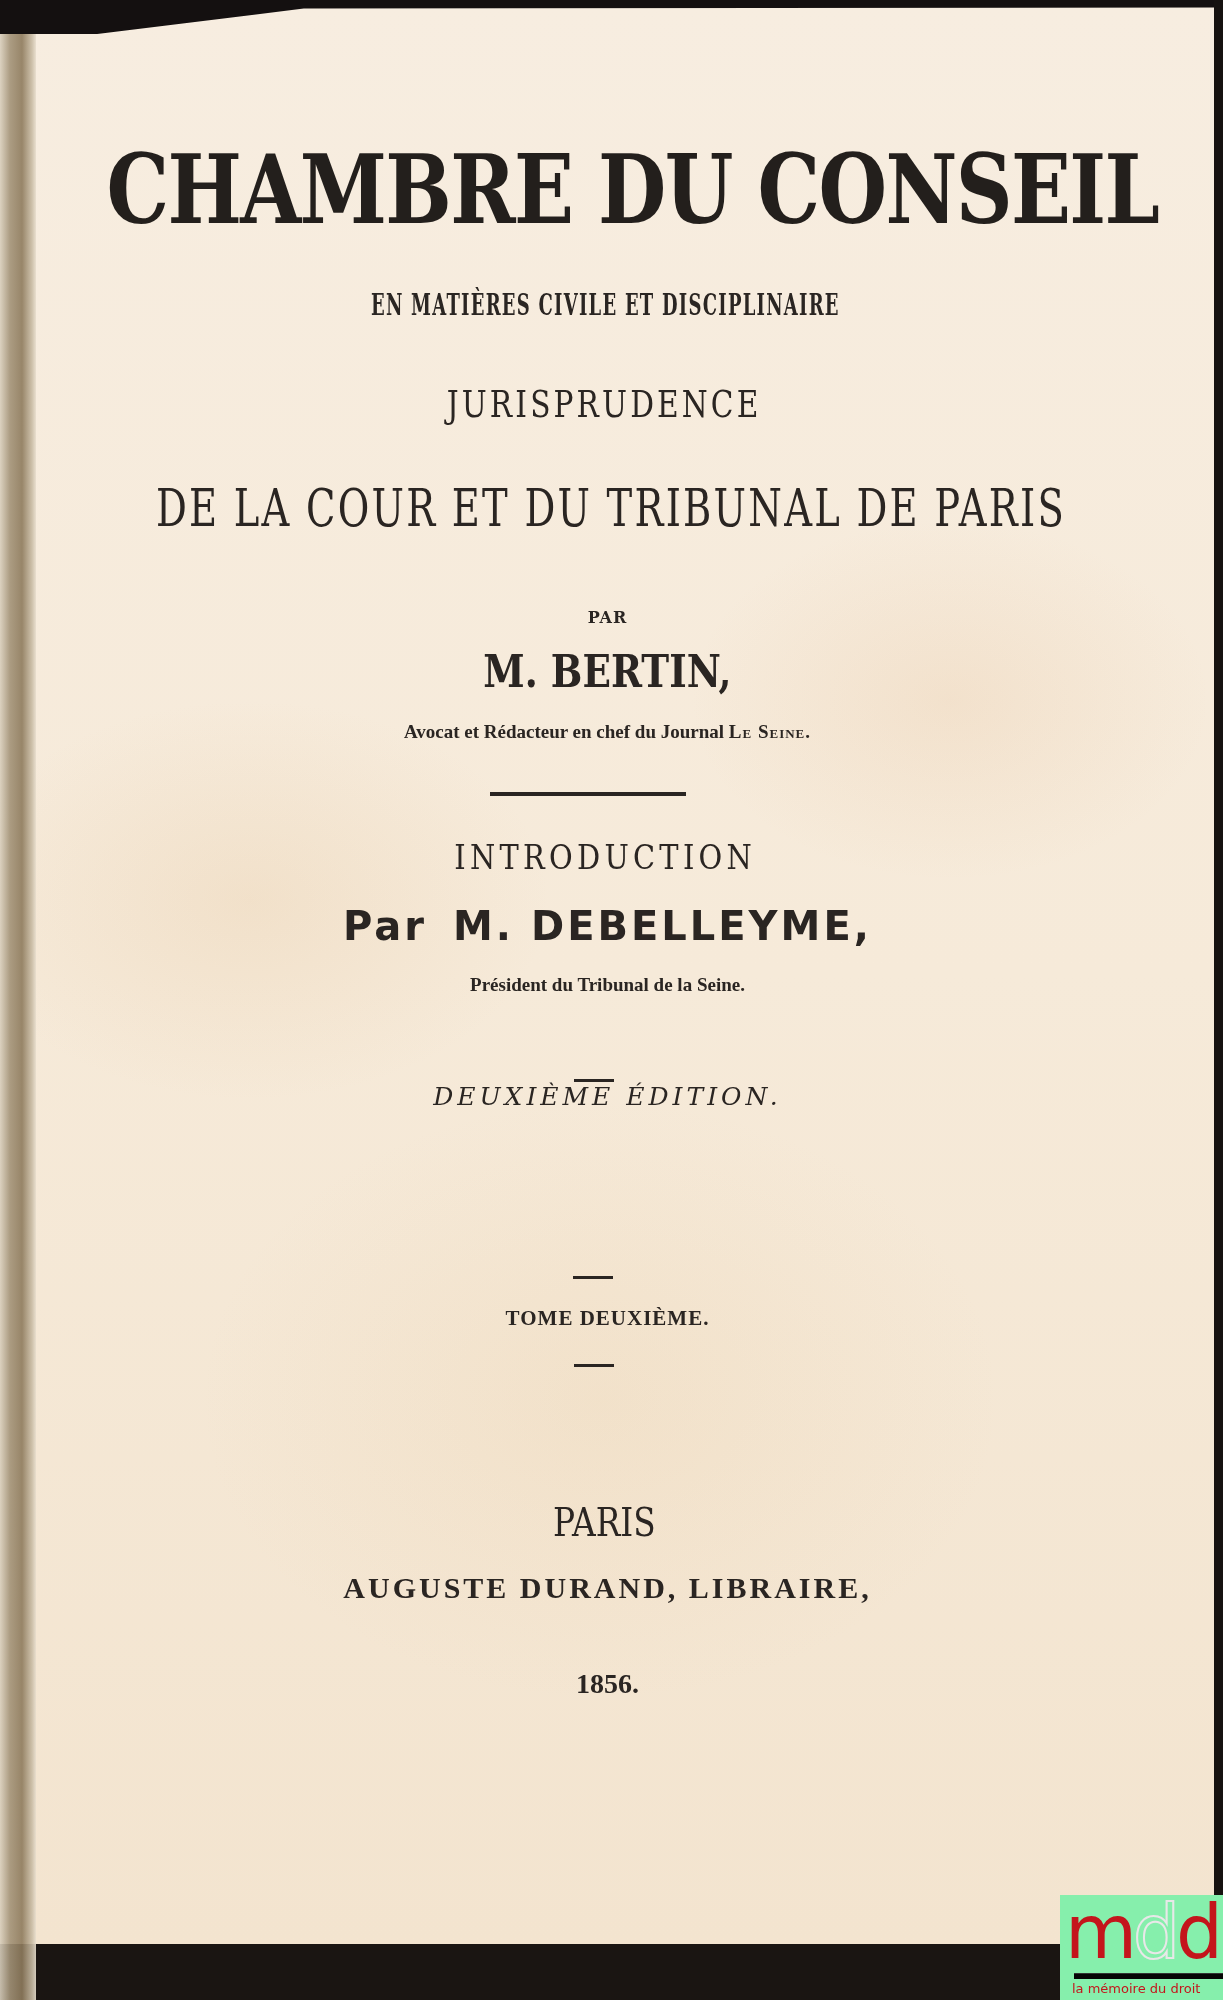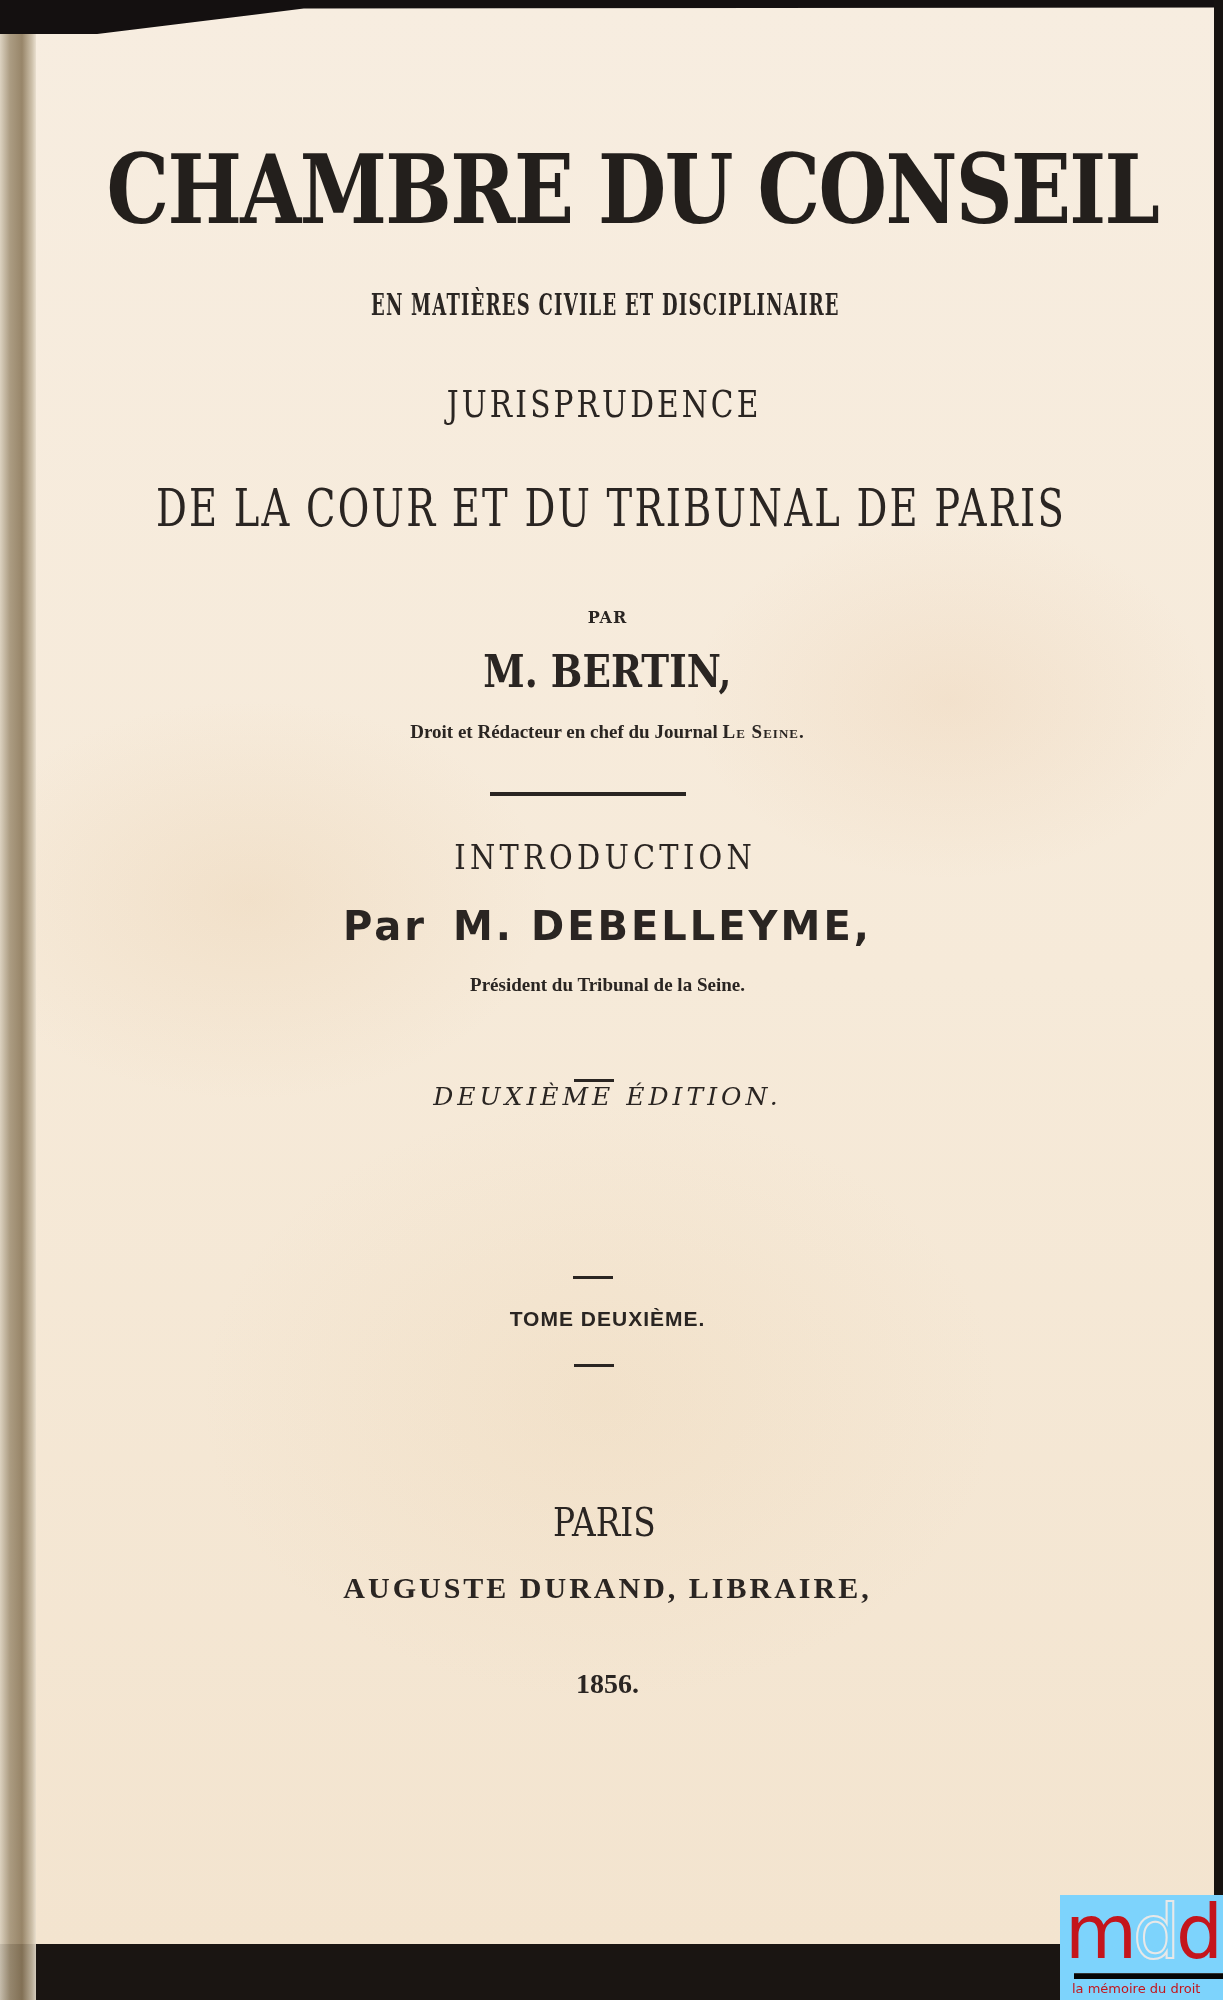--- a/index.html
+++ b/index.html
@@ -74,41 +74,41 @@
     font-family: "DejaVu Sans", sans-serif; letter-spacing: 3px;
   }
   .intro-by .gap { display: inline-block; width: 26px; }
   .president {
     top: 975px; font-size: 19px; font-family: "Liberation Serif", serif; font-weight: bold;
   }
   .edition {
     top: 1084px; font-size: 25px; font-style: italic; letter-spacing: 4px;
   }
   .tome {
-    top: 1308px; font-size: 21px; font-weight: bold; font-family: Liberation Sans, sans-serif;
+    top: 1308px; font-size: 21px; font-weight: bold; font-family: Liberation Serif, serif;
     letter-spacing: 1px;
   }
   .paris {
     top: 1502px; font-size: 40px;
     transform: scaleX(0.82); transform-origin: 590px 0;
   }
   .publisher {
     top: 1573px; font-size: 30px; font-weight: bold; letter-spacing: 3px;
     font-family: "Liberation Serif", serif;
   }
   .address {
     top: 1628px; font-size: 20px; font-weight: bold; letter-spacing: 1px;
     font-family: "Liberation Serif", serif;
   }
   .year {
     top: 1670px; font-size: 28px; font-weight: bold; font-family: "Liberation Serif", serif;
   }
   .logo {
     position: absolute; left: 1060px; top: 1895px; width: 163px; height: 105px;
-    background: #7dd3fc;
+    background: #86efac;
   }
   .logo-letters {
     position: absolute; left: 5px; top: 0; font-family: "DejaVu Sans", sans-serif;
     font-size: 74px; line-height: 74px; letter-spacing: -4px;
   }
   .logo-m, .logo-d2 { color: #c4151c; }
   .logo-d1 { color: transparent; -webkit-text-stroke: 2px #e8e8e8; }
   .logo-bar {
     position: absolute; left: 14px; top: 78px; width: 149px; height: 5px;
     background: #050505; border-top: 1px solid #333;
@@ -126,21 +126,21 @@
   <div class="top-shadow"></div>
 
   <div class="line title">CHAMBRE DU CONSEIL</div>
   <div class="line subtitle">EN MATIÈRES CIVILE ET DISCIPLINAIRE</div>
   <div class="line juris">JURISPRUDENCE</div>
   <div class="line court">DE LA COUR ET DU TRIBUNAL DE PARIS</div>
 
   <div class="line par-small">PAR</div>
   <div class="line author">M. BERTIN,</div>
   <div class="line author-role">
-    <span>Droit et Rédacteur en chef du Journal</span>
+    <span>Avocat et Rédacteur en chef du Journal</span>
     <span class="role-smallcaps">Le Seine.</span>
   </div>
 
   <div class="rule" style="left:490px; top:792px; width:196px;"></div>
 
   <div class="line intro">INTRODUCTION</div>
   <div class="line president">Président du Tribunal de la Seine.</div>
   <div class="line intro-by">
     <span>Par</span><span class="gap"></span><span>M. DEBELLEYME,</span>
   </div>

